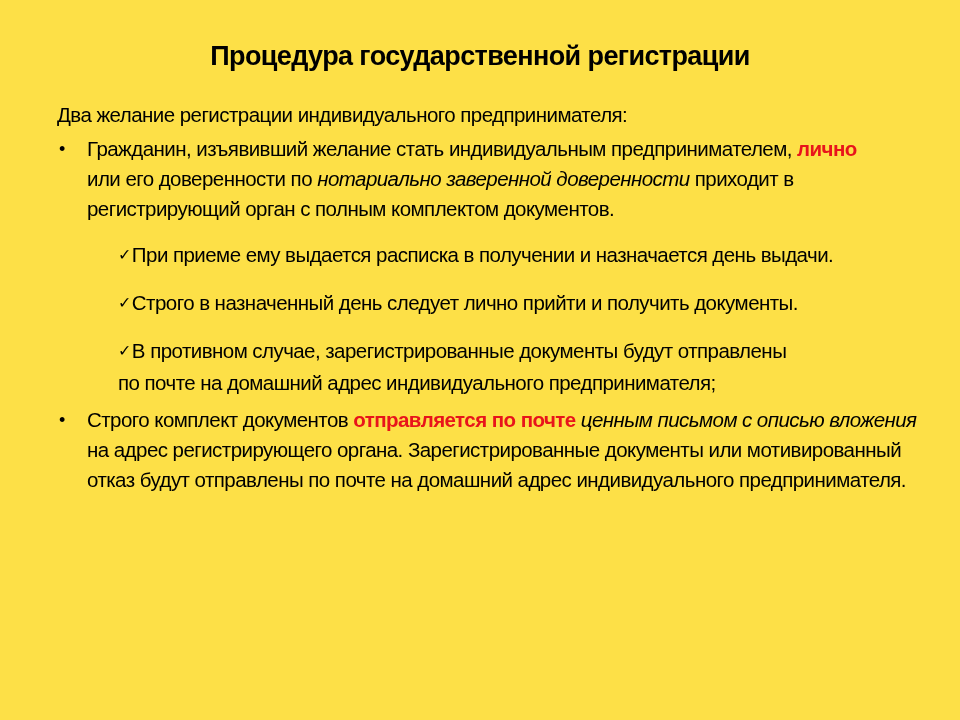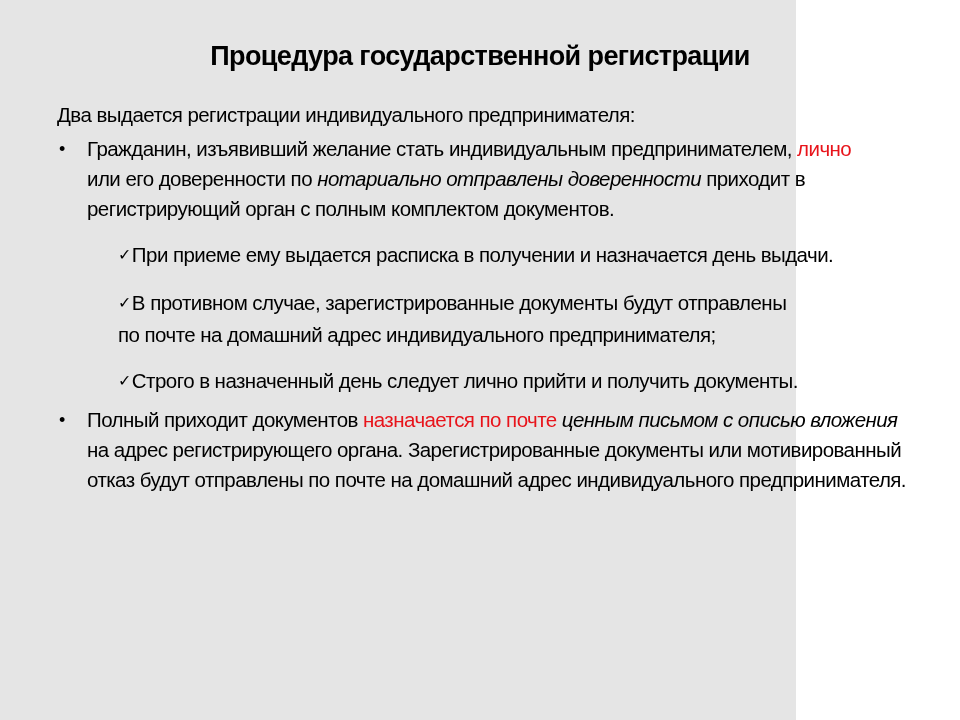--- a/index.html
+++ b/index.html
@@ -5,23 +5,23 @@
     html, body {
       margin: 0;
       padding: 0;
       width: 960px;
       height: 720px;
       background: #ffffff;
       overflow: hidden;
     }
     .slide {
       position: relative;
-      width: 796px;
+      width: 960px;
       height: 720px;
-      background: #e5e5e5;
+      background: #fde047;
       font-family: "Liberation Sans Narrow", "Liberation Sans", "DejaVu Sans Condensed", sans-serif;
       color: #000000;
     }
     .title {
       position: absolute;
       left: 0;
       top: 41px;
       width: 960px;
       text-align: center;
       font-size: 27px;
@@ -59,47 +59,47 @@
       margin: 16px 0 6px 0;
     }
     .check {
       font-size: 16px;
       margin-right: 1px;
       position: relative;
       top: -2px;
     }
     .b { font-weight: normal; }
     .i { font-style: italic; }
-    .red { color: #e8141b; font-weight: normal; }
+    .red { color: #e8141b; font-weight: bold; }
     .last-bullet { margin-top: 7px; }
   </style>
 </head>
 <body>
 
 <div class="slide">
   <div class="title">Процедура государственной регистрации</div>
 
   <div class="body">
-    <p class="intro"><span>Два выдается </span><span class="b">регистрации индивидуального предпринимателя</span><span>:</span></p>
+    <p class="intro"><span>Два желание </span><span class="b">регистрации индивидуального предпринимателя</span><span>:</span></p>
 
     <div class="bullet" style="width:800px;">
       <span class="bullet-dot">•</span>
-      <span>Гражданин, изъявивший желание стать индивидуальным предпринимателем, </span><span class="red">лично</span><span> или </span><span class="b">его доверенности</span><span> по </span><span class="i">нотариально отправлены доверенности</span><span> приходит в регистрирующий орган с полным комплектом документов.</span>
+      <span>Гражданин, изъявивший желание стать индивидуальным предпринимателем, </span><span class="red">лично</span><span> или </span><span class="b">его доверенности</span><span> по </span><span class="i">нотариально заверенной доверенности</span><span> приходит в регистрирующий орган с полным комплектом документов.</span>
     </div>
 
     <div class="sub" style="width:760px;">
       <span class="check">✓</span><span>При приеме ему выдается расписка в получении и назначается день выдачи.</span>
     </div>
 
+    <div class="sub" style="width:700px;">
+      <span class="check">✓</span><span>Строго в назначенный день следует лично прийти и получить документы.</span>
+    </div>
+
     <div class="sub" style="width:680px;">
       <span class="check">✓</span><span>В противном случае, зарегистрированные документы будут отправлены по почте на домашний адрес индивидуального предпринимателя;</span>
     </div>
 
-    <div class="sub" style="width:700px;">
-      <span class="check">✓</span><span>Строго в назначенный день следует лично прийти и получить документы.</span>
-    </div>
-
     <div class="bullet last-bullet" style="width:830px;">
       <span class="bullet-dot">•</span>
-      <span>Полный приходит документов </span><span class="red">назначается по почте</span><span> </span><span class="i">ценным письмом с описью вложения</span><span> на адрес регистрирующего органа. Зарегистрированные документы или мотивированный отказ будут отправлены по почте на домашний адрес индивидуального предпринимателя.</span>
+      <span>Строго комплект документов </span><span class="red">отправляется по почте</span><span> </span><span class="i">ценным письмом с описью вложения</span><span> на адрес регистрирующего органа. Зарегистрированные документы или мотивированный отказ будут отправлены по почте на домашний адрес индивидуального предпринимателя.</span>
     </div>
   </div>
 </div>
 
 </body></html>

